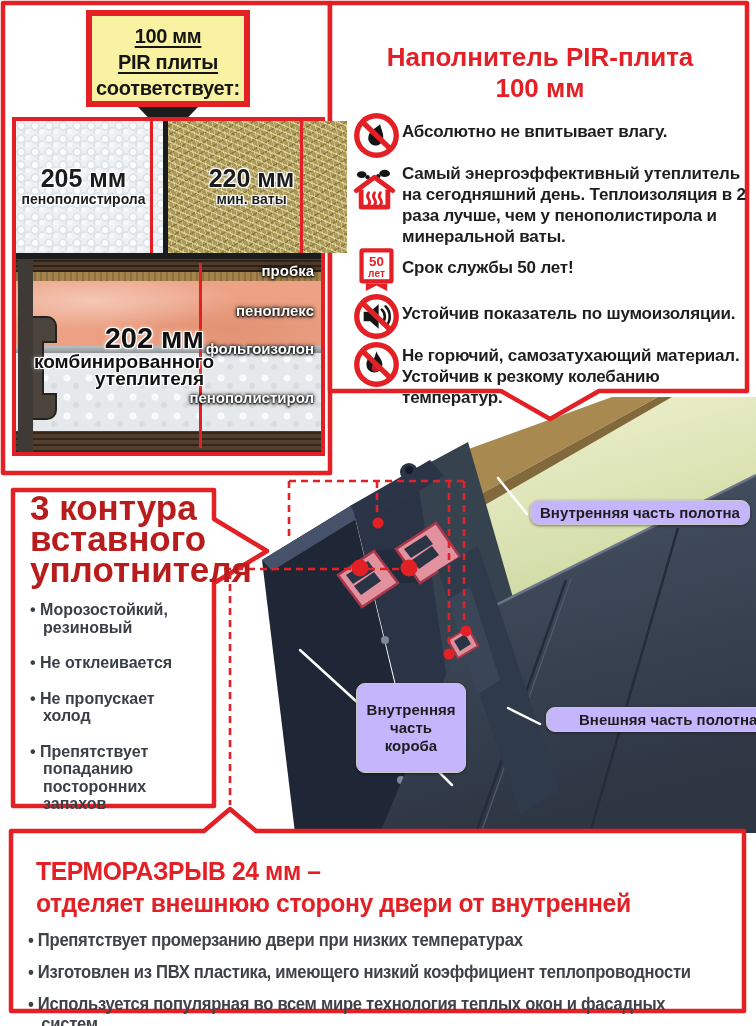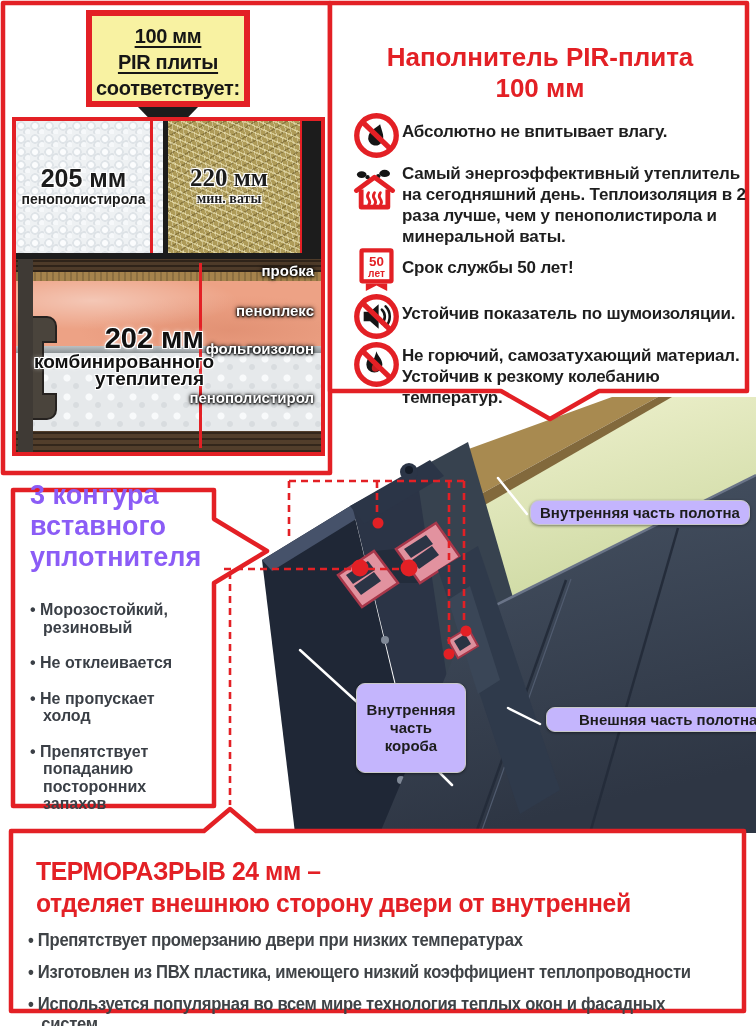--- a/index.html
+++ b/index.html
@@ -18,24 +18,24 @@
               border-left:30px solid transparent;border-right:30px solid transparent;
               border-top:31px solid #1c1c1c;}
 
   
   .collage{left:12px;top:117px;width:313px;height:339px;border:4px solid #e32025;background:#1c1c1c;}
   .ph{position:absolute;overflow:hidden;}
   .ph-foam{left:0;top:0;width:147px;height:132px;background-color:#eef1f3;
      background-image:radial-gradient(circle at 5px 5px,#fbfcfd 0 2.5px,#dfe4e8 3.5px 4.5px,transparent 5px),
                       radial-gradient(circle at 12px 11px,#f6f8fa 0 2.5px,#dde2e6 3.5px 4.5px,transparent 5px);
      background-size:14px 13px;}
-  .ph-wool{left:152px;top:0;width:134px;height:132px;background-color:#ae9b58;
+  .ph-wool{left:152px;top:0;width:179px;height:132px;background-color:#ae9b58;
      background-image:repeating-linear-gradient(23deg,rgba(250,244,200,.5) 0 1.5px,transparent 1.5px 6px),
                       repeating-linear-gradient(-31deg,rgba(92,76,30,.42) 0 1.5px,transparent 1.5px 8px),
-                      repeating-linear-gradient(78deg,rgba(255,252,230,.35) 0 1px,transparent 1px 5px);font-family:Liberation Serif, serif;}
+                      repeating-linear-gradient(78deg,rgba(255,252,230,.35) 0 1px,transparent 1px 5px);}
   .mline{position:absolute;top:0;bottom:0;width:3px;background:#e32025;}
   .ph-cap{position:absolute;right:6px;top:44px;width:100%;text-align:center;color:#1c1c1c;
           text-shadow:-1px -1px 0 #fff,1px -1px 0 #fff,-1px 1px 0 #fff,1px 1px 0 #fff,0 0 4px #fff;}
   .ph-cap .big{font-size:25px;font-weight:bold;line-height:26px;}
   .ph-cap .small{font-size:14px;font-weight:bold;line-height:16px;}
   .ph-cut{left:0;top:138px;width:305px;height:193px;background:#555;}
   .stripe{position:absolute;left:0;width:100%;}
   .s-board-top{top:0;height:13px;background:#4e3b29;
      background-image:repeating-linear-gradient(0deg,rgba(0,0,0,.4) 0 2px,transparent 2px 5px);}
   .s-cork{top:13px;height:9px;background:#a5834c;
@@ -58,21 +58,21 @@
   .cut-center .t{font-size:19px;font-weight:bold;line-height:17px;}
   .cut-redline{position:absolute;left:183px;top:4px;width:3px;height:185px;background:#e32025;}
 
   
   .pir-title{left:345px;top:42px;width:390px;text-align:center;color:#e32025;
              font-size:26px;line-height:31px;font-weight:bold;}
   .pir-item-icon{width:47px;height:47px;}
   .pir-text{width:344px;font-size:17px;line-height:21px;font-weight:bold;color:#1e1e1e;letter-spacing:-.2px;}
 
   
-  .seals-title{left:30px;top:480px;width:180px;color:#8b5cf6;font-size:27px;line-height:31px;font-weight:bold;}
+  .seals-title{left:30px;top:492px;width:180px;color:#b91c1c;font-size:35px;line-height:31px;font-weight:bold;}
   .seals-list{left:30px;top:601px;width:160px;margin:0;padding:0;list-style:none;
               font-size:16px;line-height:17.5px;font-weight:bold;color:#3a3f46;}
   .seals-list li{margin:0 0 18px 0;padding-left:13px;text-indent:-13px;}
   .seals-list li::before{content:"• ";}
 
   
   .door-label{position:absolute;background:#c4b5fd;border:1px solid #c9c9c9;border-radius:9px;
               padding:3px 9px;font-weight:bold;font-size:15px;color:#1d1d1d;
               box-shadow:0 1px 3px rgba(0,0,0,.45);white-space:nowrap;}
   .door-label.two{white-space:normal;width:110px;text-align:center;padding:17px 5px;line-height:18px;}

